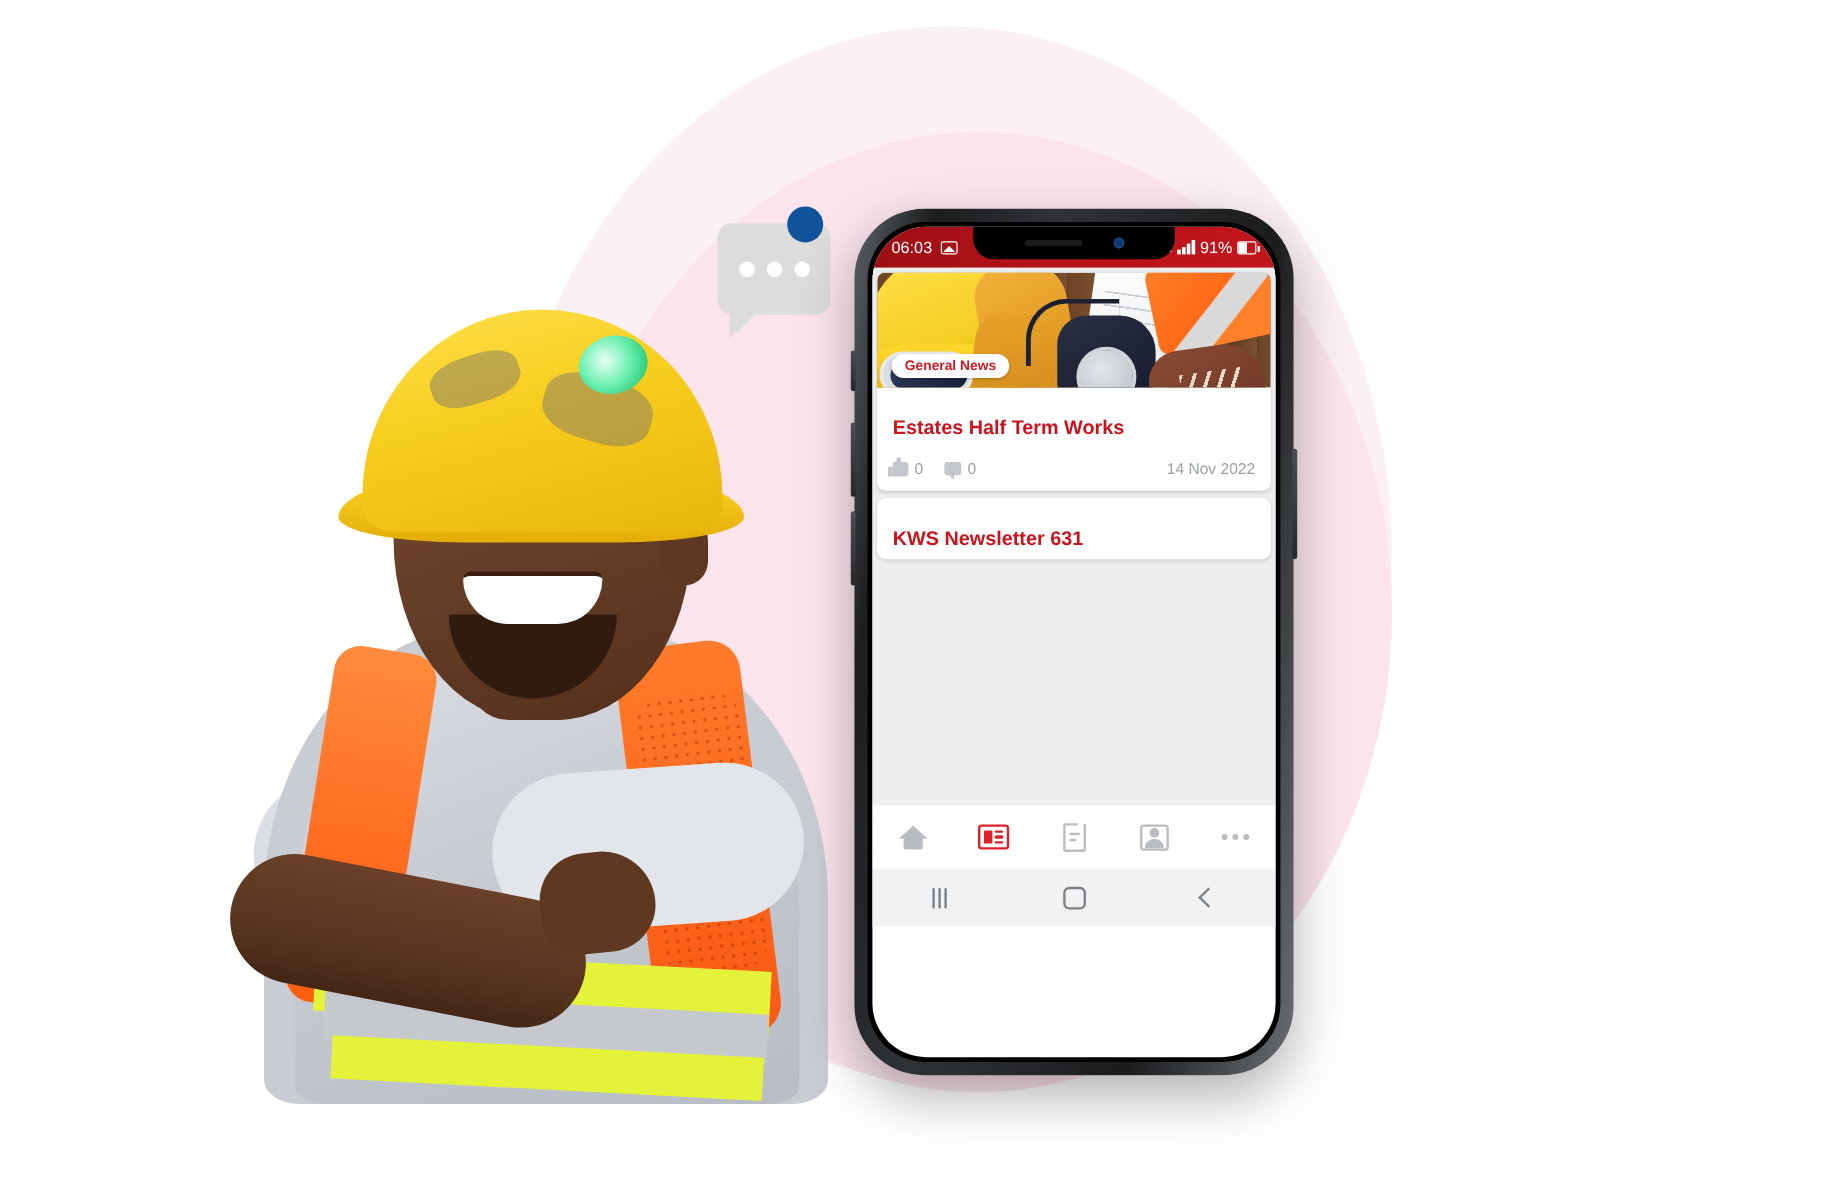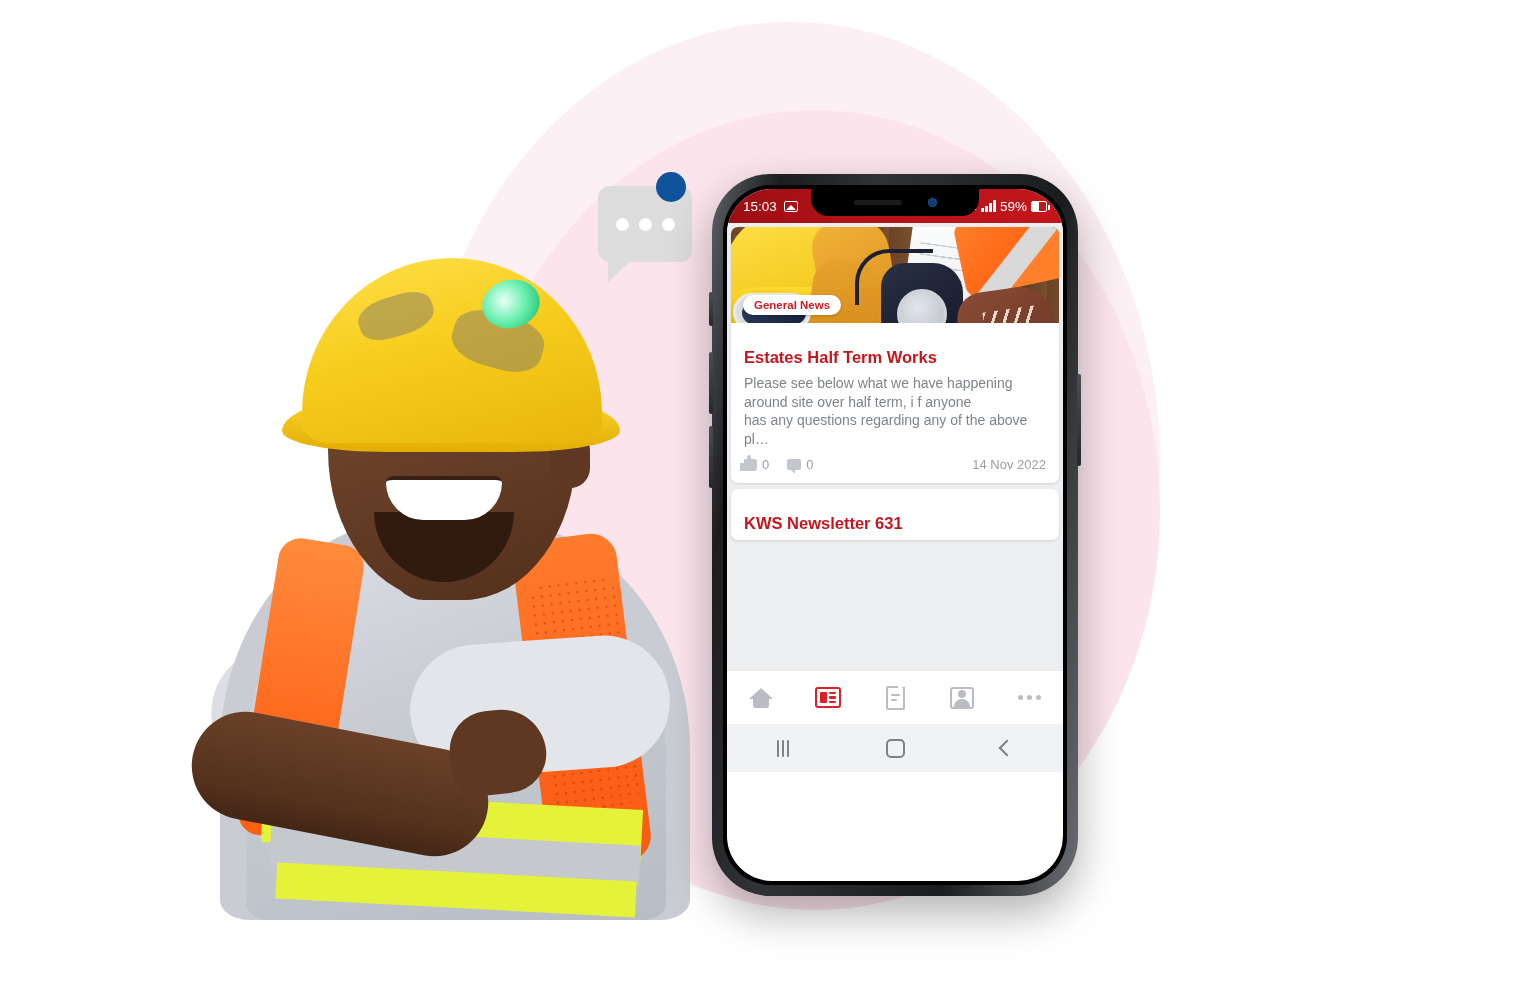--- a/index.html
+++ b/index.html
@@ -696,32 +696,32 @@
     <div class="btn-side btn-silent"></div>
     <div class="btn-side btn-volup"></div>
     <div class="btn-side btn-voldn"></div>
     <div class="btn-side btn-power"></div>
 
     <div class="phone-inner">
       <div class="screen">
 
         <div class="statusbar">
           <div class="sb-left">
-            <span>15:03</span>
+            <span>06:03</span>
             <span class="ico-photo"></span>
           </div>
           <div class="sb-right">
             <span class="ico-wifi">☰</span>
             <span class="ico-bars">
                 <i></i>
                 <i></i>
                 <i></i>
                 <i></i>
               </span>
-            <span>59%</span>
+            <span>91%</span>
             <span class="ico-batt"></span>
           </div>
         </div>
         <div class="notch">
           <span class="speaker"></span>
           <span class="cam"></span>
         </div>
 
 
 
@@ -743,23 +743,20 @@
                 <span class="sg sg-mask-body"></span>
                 <span class="sg sg-mask-filter"></span>
                 <span class="sg sg-cable"></span>
                 <span class="sg sg-boot"></span>
                 <span class="sg sg-boot-lace"></span>
               </div>
               <span class="badge">General News</span>
             </div>
             <div class="card-body">
               <div class="card-title">Estates Half Term Works</div>
-              <div class="card-excerpt">Please see below what we have happening
-around site over half term, i f anyone
-has any questions regarding any of the above pl…</div>
             </div>
             <div class="card-meta">
               <span class="meta-stat">
                 <span class="ico-thumb"></span>
                 <span>0</span>
               </span>
               <span class="meta-stat">
                 <span class="ico-comment"></span>
                 <span>0</span>
               </span>

